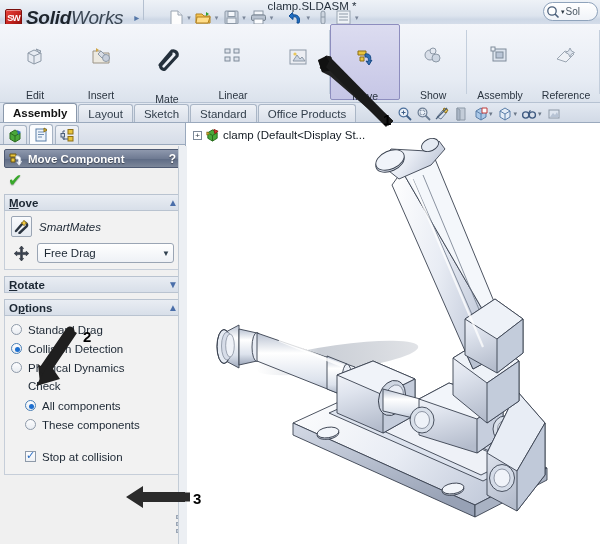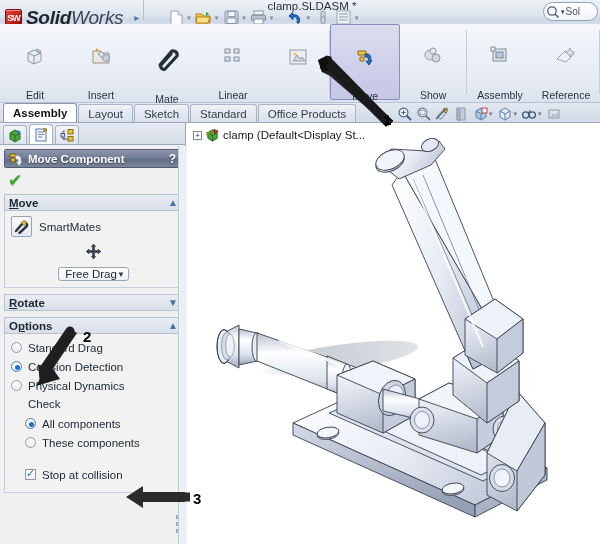--- a/index.html
+++ b/index.html
@@ -171,23 +171,23 @@
     border: 1px solid #c6ced9; border-top: none; background: #f2f2f2;
     padding: 5px 6px 6px 6px;
   }
 
   .smartmates-row { display: flex; align-items: center; gap: 7px; margin-bottom: 6px; }
   .sm-btn {
     width: 21px; height: 21px; border: 1px solid #9aa5b4; border-radius: 2px;
     background: linear-gradient(to bottom,#fafbfd,#e5eaf1);
     display: flex; align-items: center; justify-content: center;
   }
-  .sm-label { font-size: 11.5px; color: #1c2733; }
-
-  .drag-row { display: flex; align-items: center; gap: 7px; padding-left: 2px; flex-direction: column; }
+  .sm-label { font-size: 11.5px; color: #1c2733; font-style: italic; }
+
+  .drag-row { display: flex; align-items: center; gap: 7px; padding-left: 2px; }
   .move-cursor-icon { width: 17px; height: 17px; }
   .combo {
     flex: 1; height: 20px; border: 1px solid #9aa5b4; border-radius: 3px;
     background: linear-gradient(to bottom,#ffffff,#eef1f6);
     display: flex; align-items: center; padding: 0 3px 0 6px;
     font-size: 11.5px; color: #1c2733;
   }
   .combo-caret { margin-left: auto; font-size: 8px; color: #30404f; }
 
   .radio-row, .check-row {

